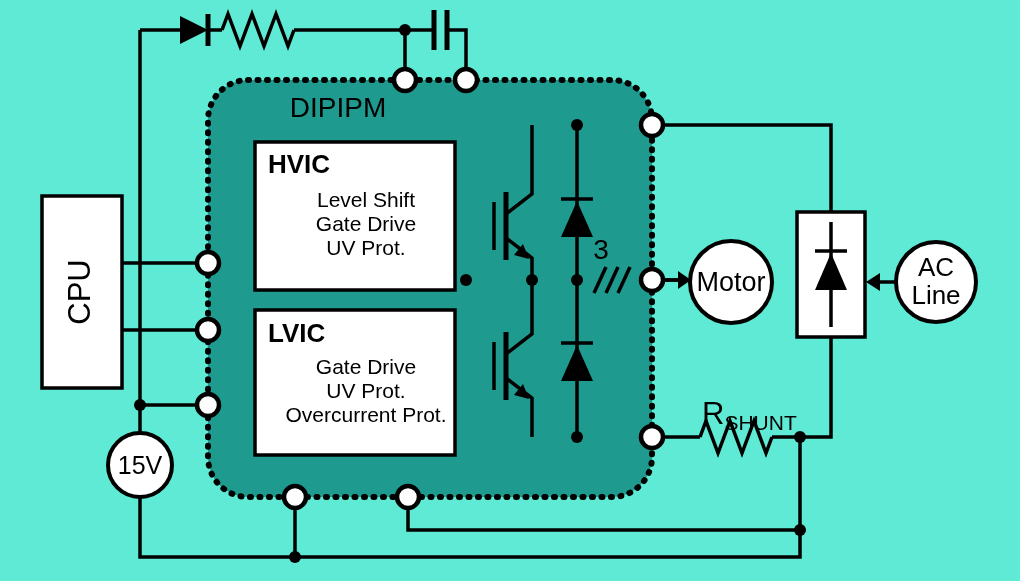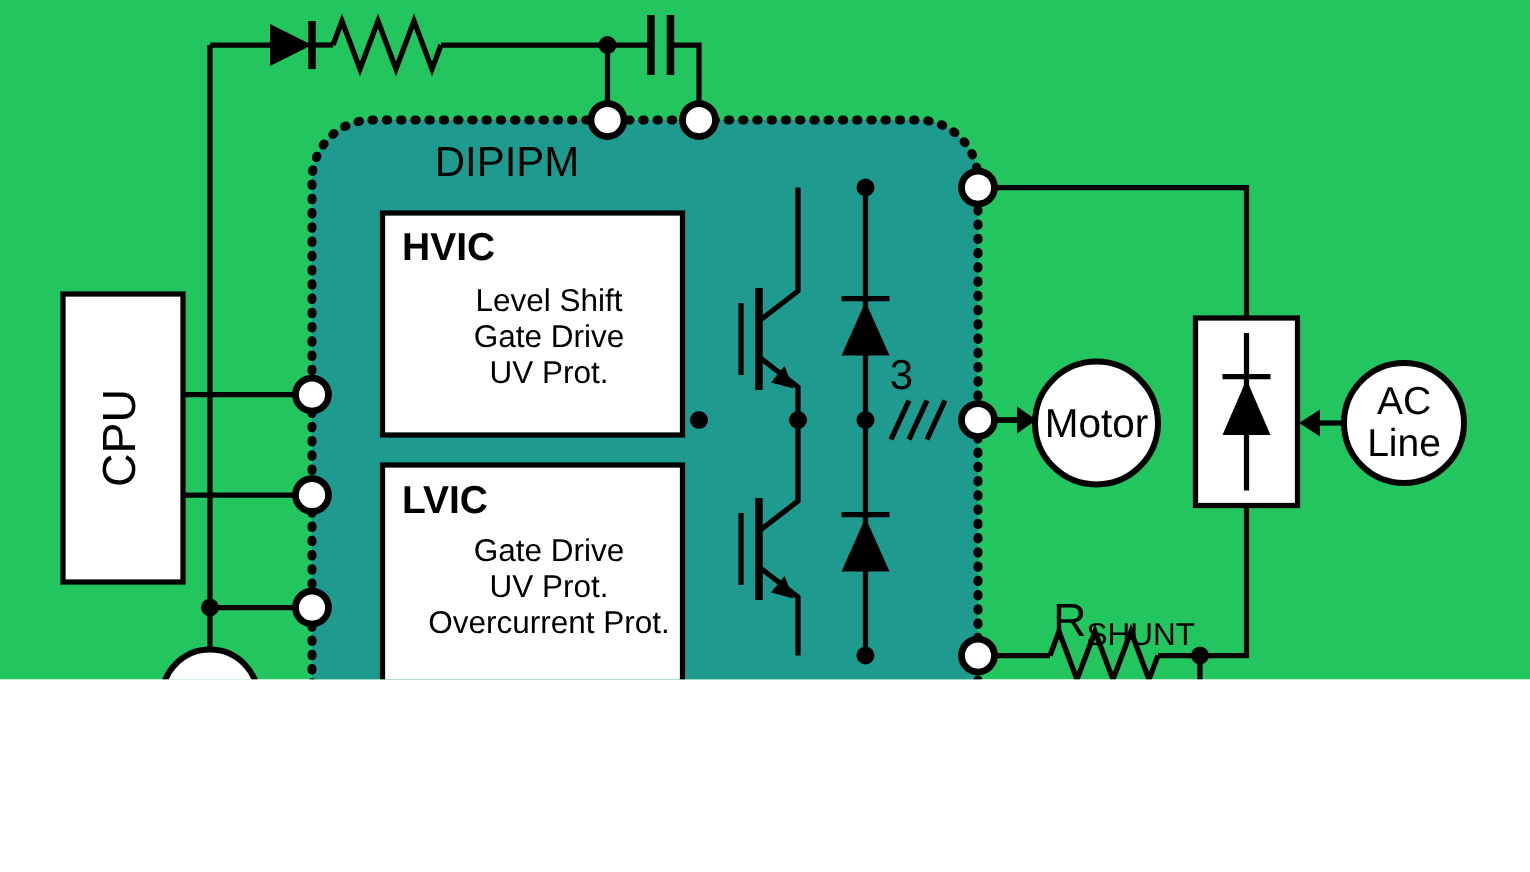--- a/index.html
+++ b/index.html
@@ -1,16 +1,16 @@
 <!DOCTYPE html>
 <html><head>
 <meta charset="utf-8">
 <style>
   html,body{margin:0;padding:0;background:#ffffff;}
-  .stage{width:1020px;height:453px;position:relative;background:#22c55e;overflow:hidden;}
+  .stage{width:1020px;height:581px;position:relative;background:#5eead4;overflow:hidden;}
   svg{display:block;}
   text{font-family:"Liberation Sans","DejaVu Sans",sans-serif;fill:#000000;}
   .bold{font-weight:bold;}
   .wire{stroke:#000000;stroke-width:3.5;fill:none;}
   .thick{stroke:#000000;stroke-width:5;fill:none;}
   .sym{stroke:#000000;stroke-width:3.5;fill:none;}
   .filled{fill:#000000;stroke:none;}
   .terminal{fill:#ffffff;stroke:#000000;stroke-width:4.5;}
   .whitebox{fill:#ffffff;stroke:#000000;stroke-width:3.5;}
 </style>

